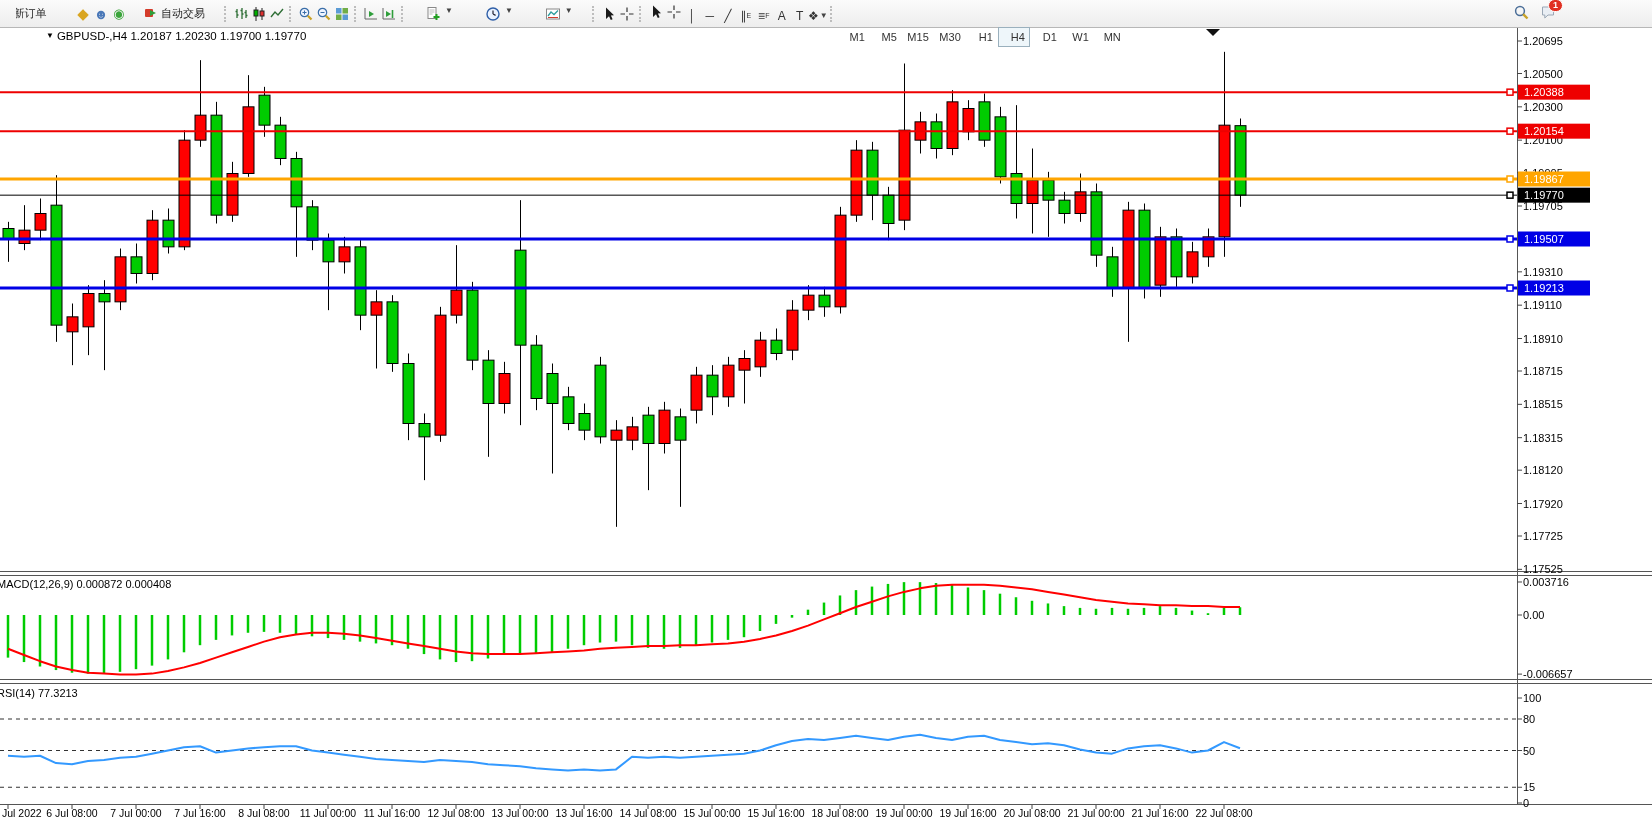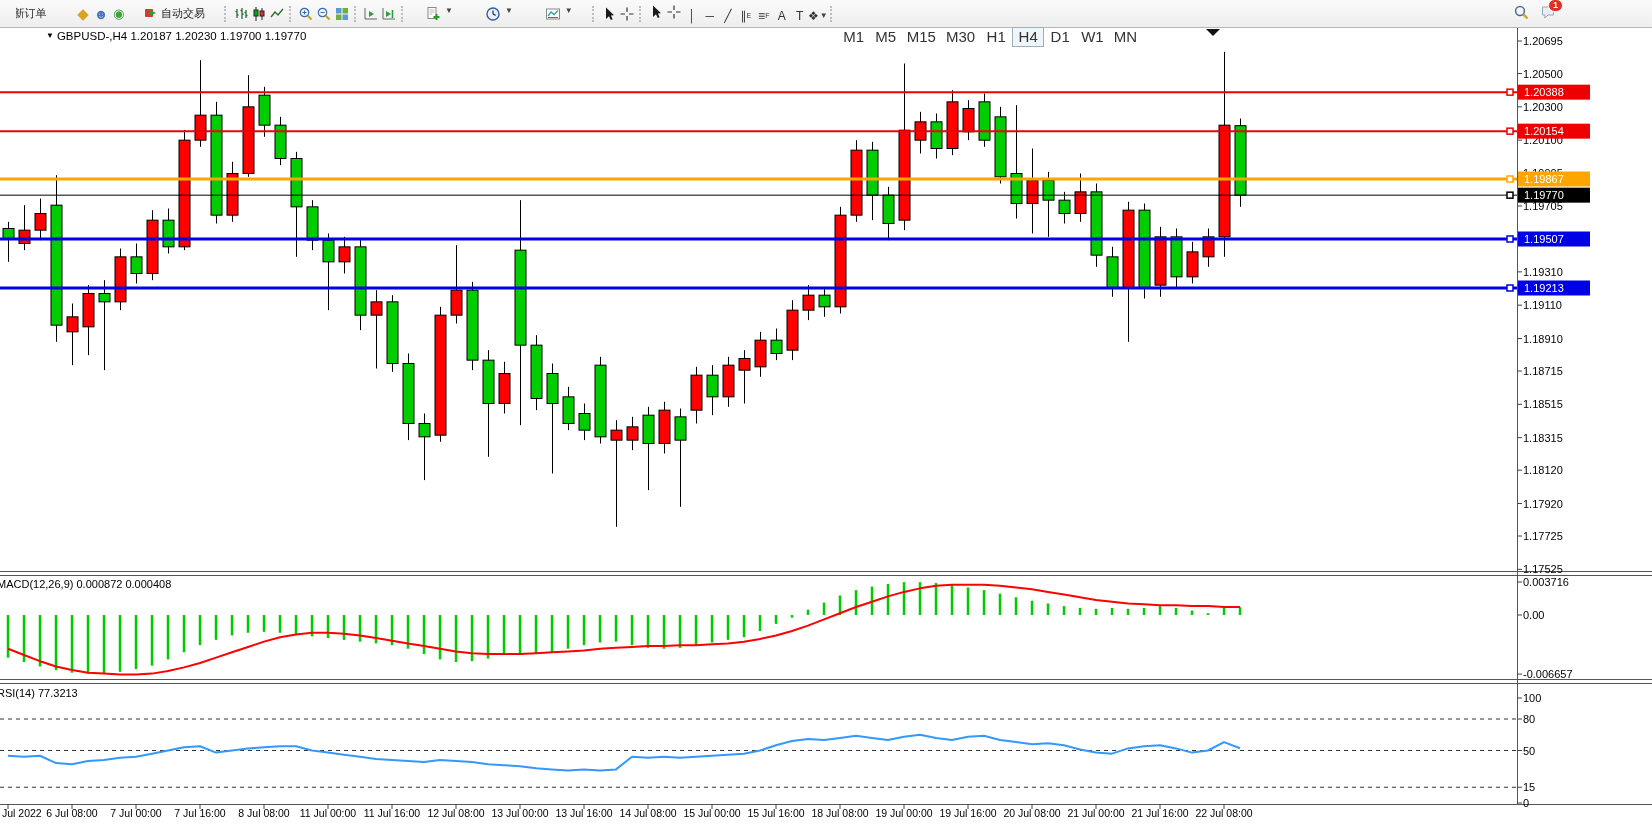--- a/index.html
+++ b/index.html
@@ -11,22 +11,22 @@
     background:linear-gradient(#fbfbfb,#ededed);border-bottom:1px solid #b7b7b7;
     display:flex;align-items:center;font-size:11px;color:#222;}
   .tb-btn{display:flex;align-items:flex-start;gap:3px;height:20px;padding:1px 15px;border:1px solid transparent;
     background:transparent;font-size:11px;color:#222;cursor:default;white-space:nowrap;}
   .tb-grip{width:3px;height:16px;margin:0 3px;border-left:2px dotted #bdbdbd;}
   .tb-ico{display:inline-flex;align-items:center;justify-content:center;width:18px;height:18px;}
   .caret{font-size:8px;color:#444;margin-left:1px;}
   .glyph{font-size:13px;line-height:16px;}
   .clipbox{display:inline-block;overflow:hidden;width:42px;}
   .clipbox span{display:inline-block;margin-left:-14px;}
-  .tf-btn{display:inline-block;min-width:22px;text-align:center;height:18px;line-height:18px;
-    padding:0 4px;border:1px solid transparent;color:#333;font-size:15px;margin-top:47px;}
+  .tf-btn{display:inline-block;min-width:22px;text-align:right;height:18px;line-height:18px;
+    padding:0 4px;border:1px solid transparent;color:#333;font-size:11px;margin-top:47px;}
   .tf-btn.active{border:1px solid #9ab0bd;background:#eef6fa;}
   .tb-right{position:absolute;left:1512px;top:3px;display:flex;align-items:center;gap:10px;}
   .chat-wrap{position:relative;}
   .chat-badge{position:absolute;left:8px;top:-4px;background:#e03022;color:#fff;border-radius:8px;
     font-size:9px;font-weight:bold;padding:0 4px;line-height:11px;border:1px solid #fff;}
   
   .overlay{position:absolute;z-index:3;color:#000;white-space:nowrap;}
   .chart-title{left:2px;top:30px;font-size:11.5px;margin-left:44px;}
   .chart-title .caret2{font-size:8px;vertical-align:2px;margin-right:3px;}
   .macd-label{left:-3px;top:578px;font-size:11px;}

